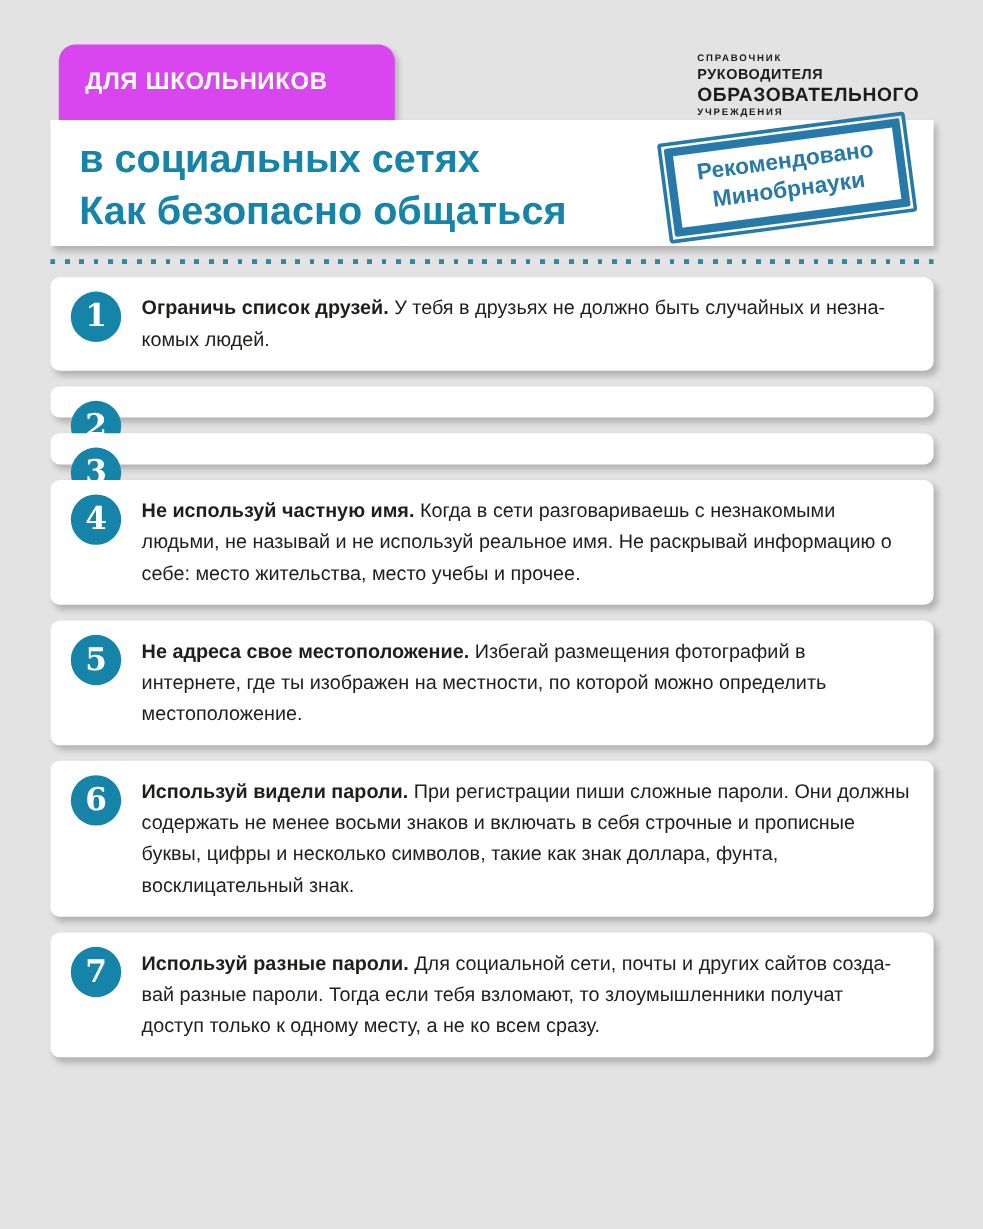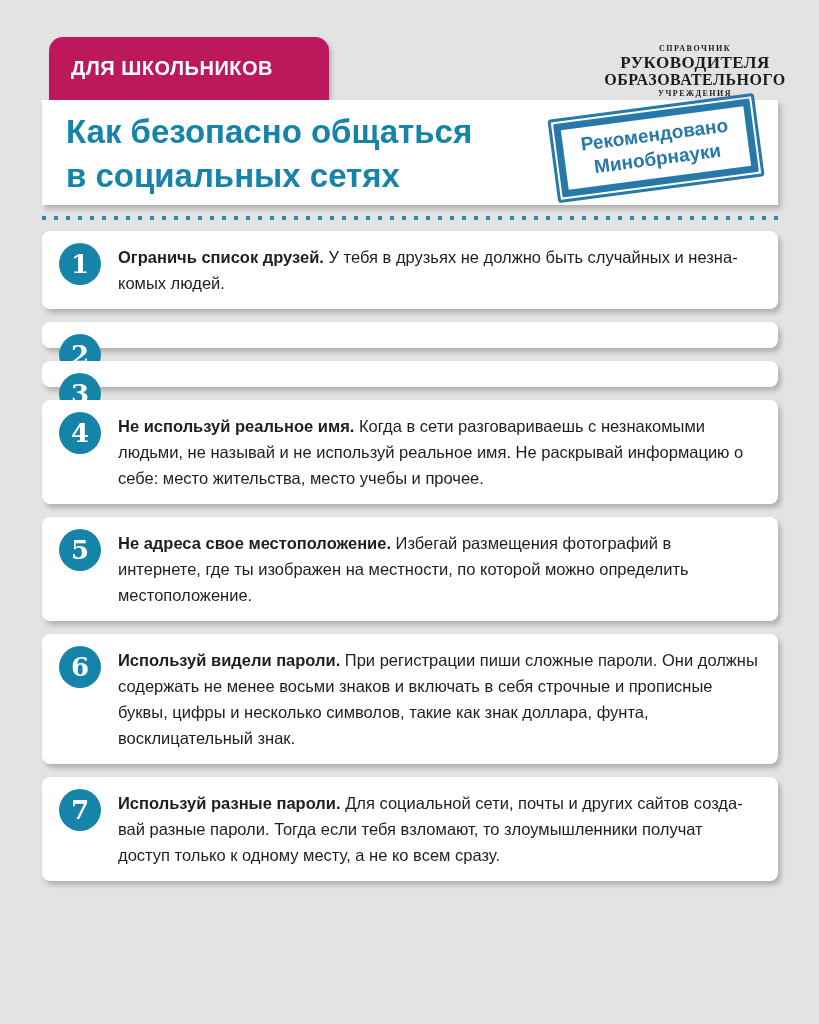--- a/index.html
+++ b/index.html
@@ -28,44 +28,44 @@
     color: #ffffff;
     font-weight: bold;
     font-size: 44px;
     letter-spacing: 1px;
     line-height: 63px;
     padding: 0 30px 0 26px;
     border-radius: 10px 16px 0 0;
     box-shadow: 3px 3px 4px rgba(0,0,0,0.18);
   }
   .tab-audience {
-    background: #be185d;
+    background: #d946ef;
     color: #ffffff;
     font-weight: bold;
     font-size: 20px;
     letter-spacing: 0.5px;
     line-height: 63px;
     padding: 0 0 0 22px;
     margin-left: 7px;
     width: 258px;
     border-radius: 14px 14px 0 0;
     box-shadow: 3px 3px 4px rgba(0,0,0,0.18);
   }
 
   
   .publisher-logo {
     position: absolute;
-    top: 44px; right: 24px;
+    top: 44px; right: 38px;
     width: 200px;
-    text-align: center;
+    text-align: left;
     color: #1c1c1c;
-    font-family: Liberation Serif, serif;
+    font-family: Liberation Sans, sans-serif;
   }
   .logo-small   { font-size: 8px;  font-weight: bold; letter-spacing: 1.5px; line-height: 10px; }
-  .logo-big     { font-size: 17px; font-weight: bold; letter-spacing: 0.5px; line-height: 17px; }
+  .logo-big     { font-size: 12px; font-weight: bold; letter-spacing: 0.5px; line-height: 17px; }
   .logo-bigger  { font-size: 16px; font-weight: bold; letter-spacing: 0.5px; line-height: 18px; }
   .logo-dot     { font-size: 9px;  line-height: 9px; }
 
   
   .title-card {
     position: absolute;
     top: 100px; left: 42px;
     width: 736px;
     height: 105px;
     background: #ffffff;
@@ -161,22 +161,22 @@
   <div class="publisher-logo">
     <div class="logo-small">СПРАВОЧНИК</div>
     <div class="logo-big">РУКОВОДИТЕЛЯ</div>
     <div class="logo-bigger">ОБРАЗОВАТЕЛЬНОГО</div>
     <div class="logo-small">УЧРЕЖДЕНИЯ</div>
     <div class="logo-dot">•</div>
   </div>
 
   <div class="title-card">
     <div class="page-title">
+      <div>в социальных сетях</div>
       <div>Как безопасно общаться</div>
-      <div>в социальных сетях</div>
     </div>
     <div class="approval-stamp">
       <div class="stamp-inner">
         <div class="stamp-line">Рекомендовано</div>
         <div class="stamp-line">Минобрнауки</div>
       </div>
     </div>
   </div>
 
   <div class="dotted-separator"></div>
@@ -191,21 +191,21 @@
     <div class="list-item">
       <div class="item-number-badge"><span>2</span></div>
     </div>
 
     <div class="list-item">
       <div class="item-number-badge"><span>3</span></div>
     </div>
 
     <div class="list-item">
       <div class="item-number-badge"><span>4</span></div>
-      <div class="item-text"><span class="item-lead">Не используй реальное имя.</span><span> Когда в сети разговариваешь с незнакомыми людьми, не называй и не используй реальное имя.  Не раскрывай информацию о себе: место жительства, место учебы и прочее.</span></div>
+      <div class="item-text"><span class="item-lead">Не используй частную имя.</span><span> Когда в сети разговариваешь с незнакомыми людьми, не называй и не используй реальное имя.  Не раскрывай информацию о себе: место жительства, место учебы и прочее.</span></div>
     </div>
 
     <div class="list-item">
       <div class="item-number-badge"><span>5</span></div>
       <div class="item-text"><span class="item-lead">Не адреса свое местоположение.</span><span> Избегай размещения фотографий в интернете, где ты изображен на местности, по которой можно определить местоположение.</span></div>
     </div>
 
     <div class="list-item">
       <div class="item-number-badge"><span>6</span></div>
       <div class="item-text"><span class="item-lead">Используй видели пароли.</span><span> При регистрации пиши сложные пароли. Они должны содержать не менее восьми знаков и включать в себя строчные и прописные буквы, цифры и несколько символов, такие как знак доллара, фунта, восклицательный знак.</span></div>

